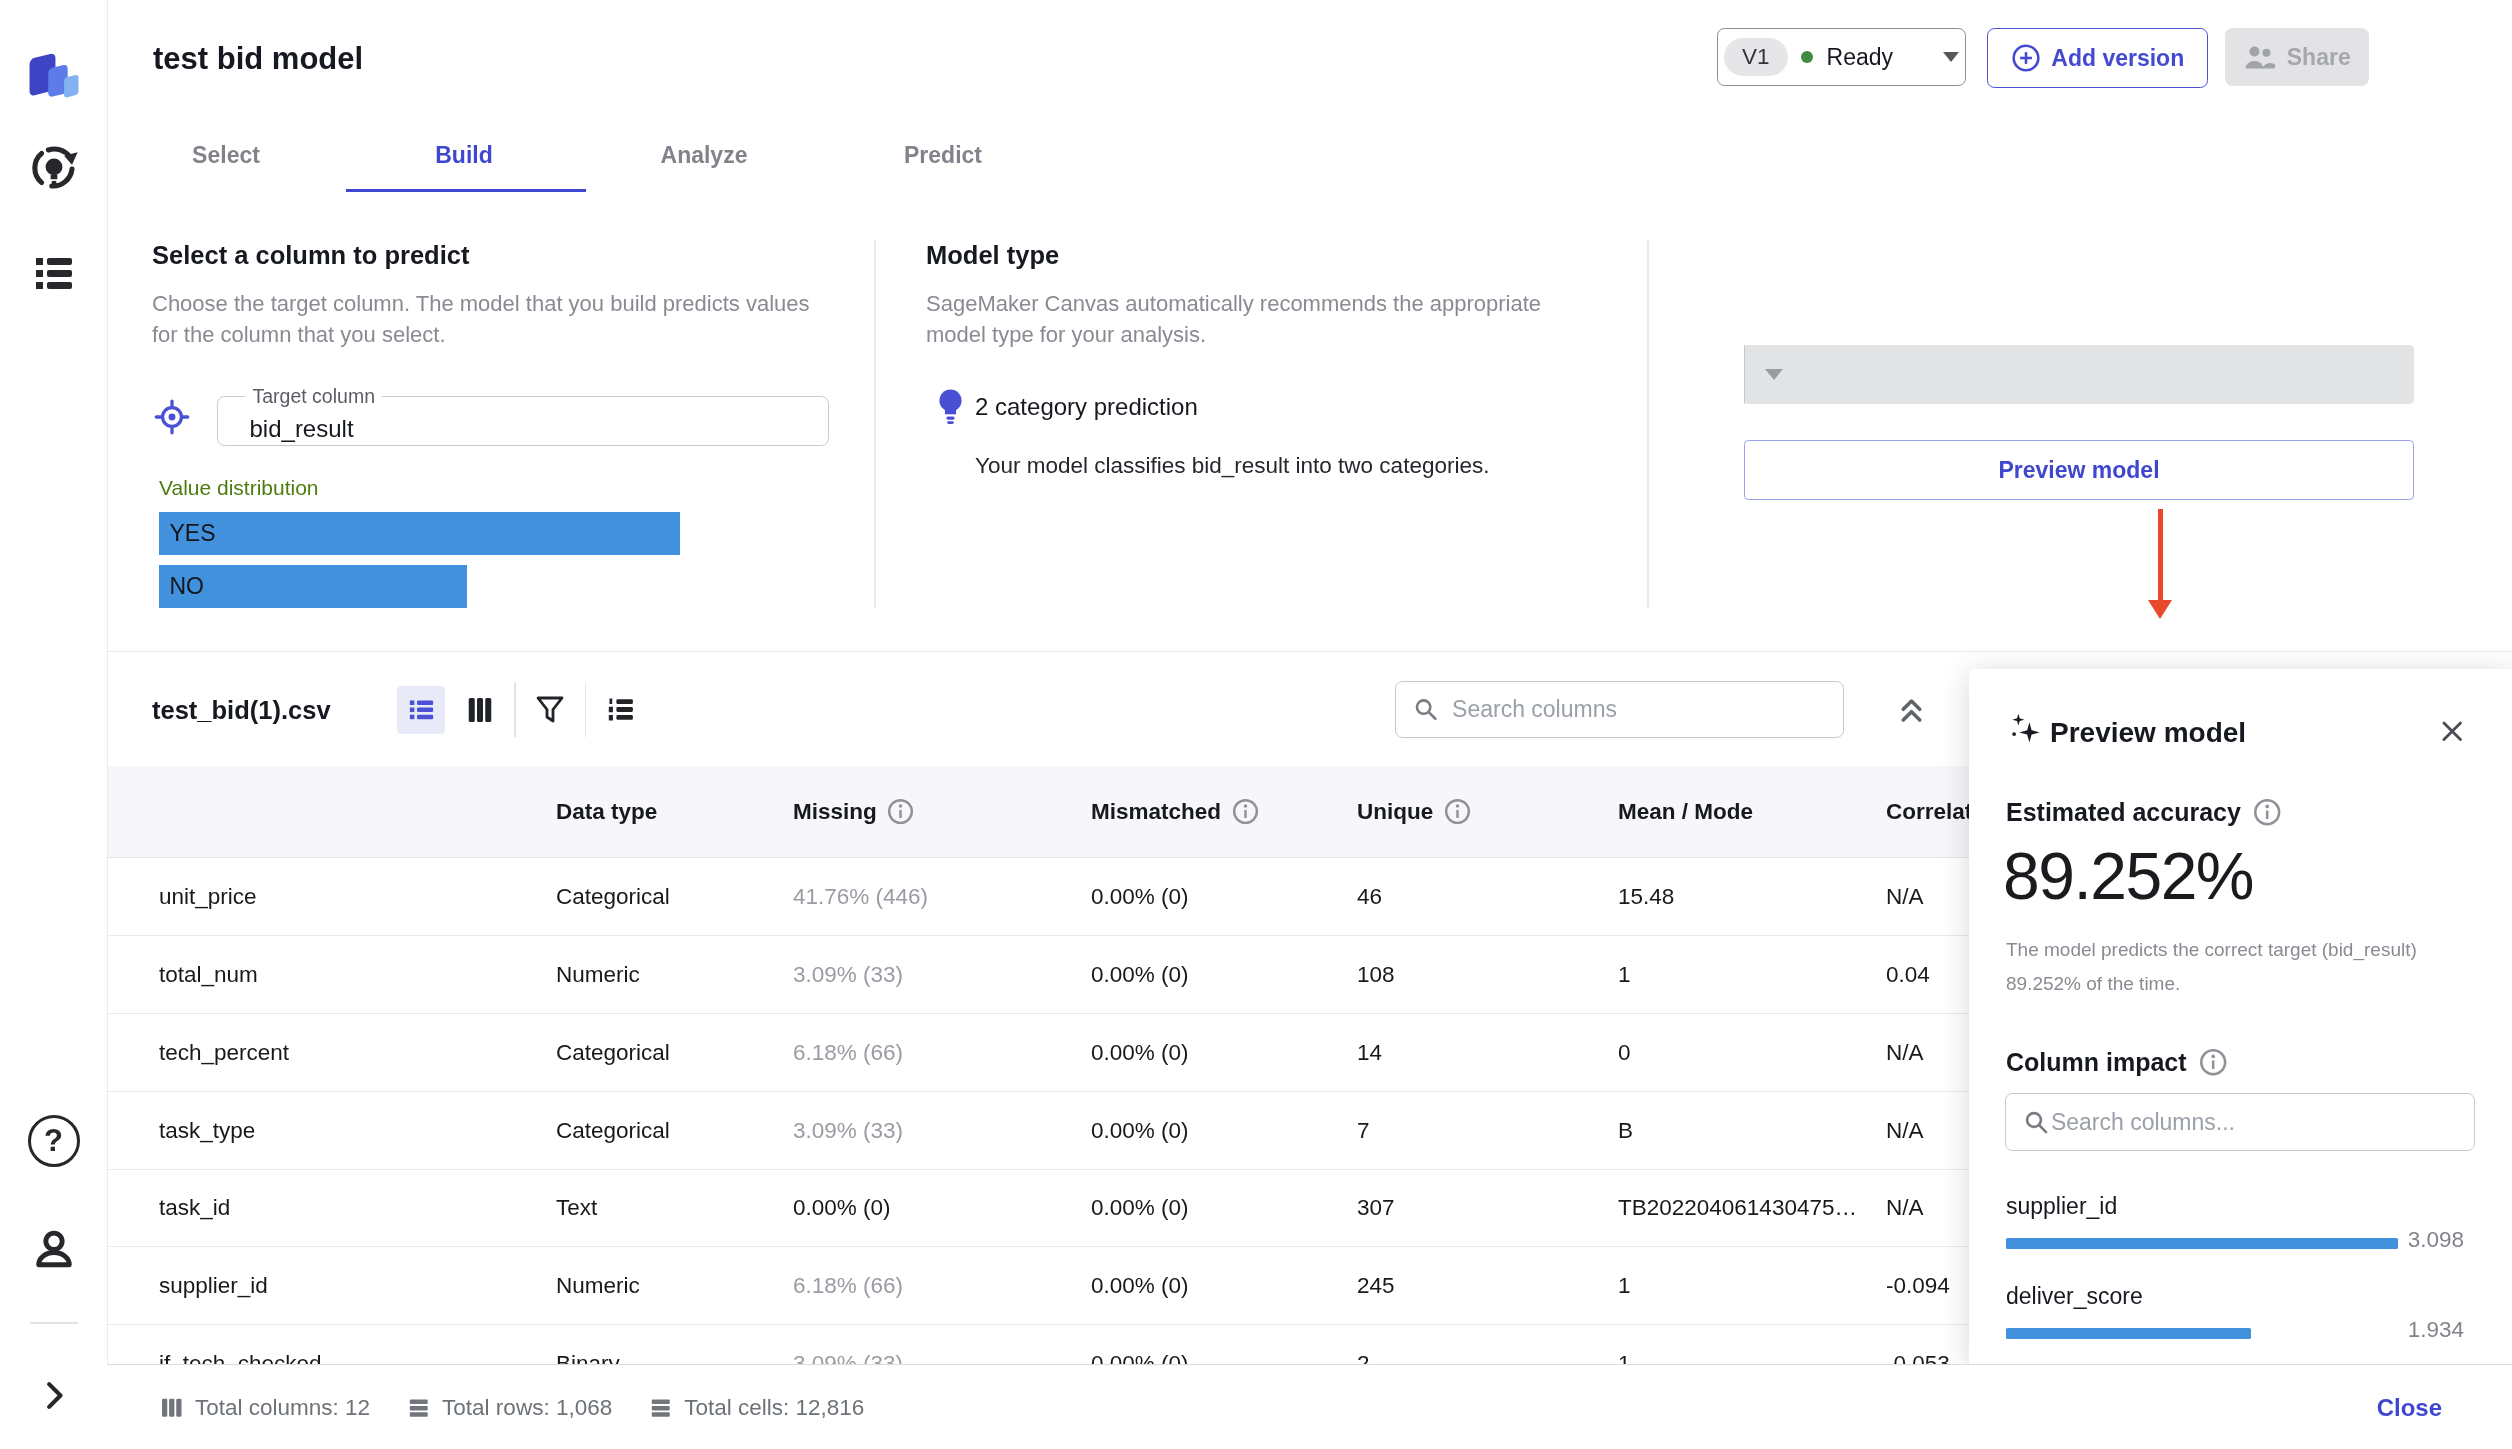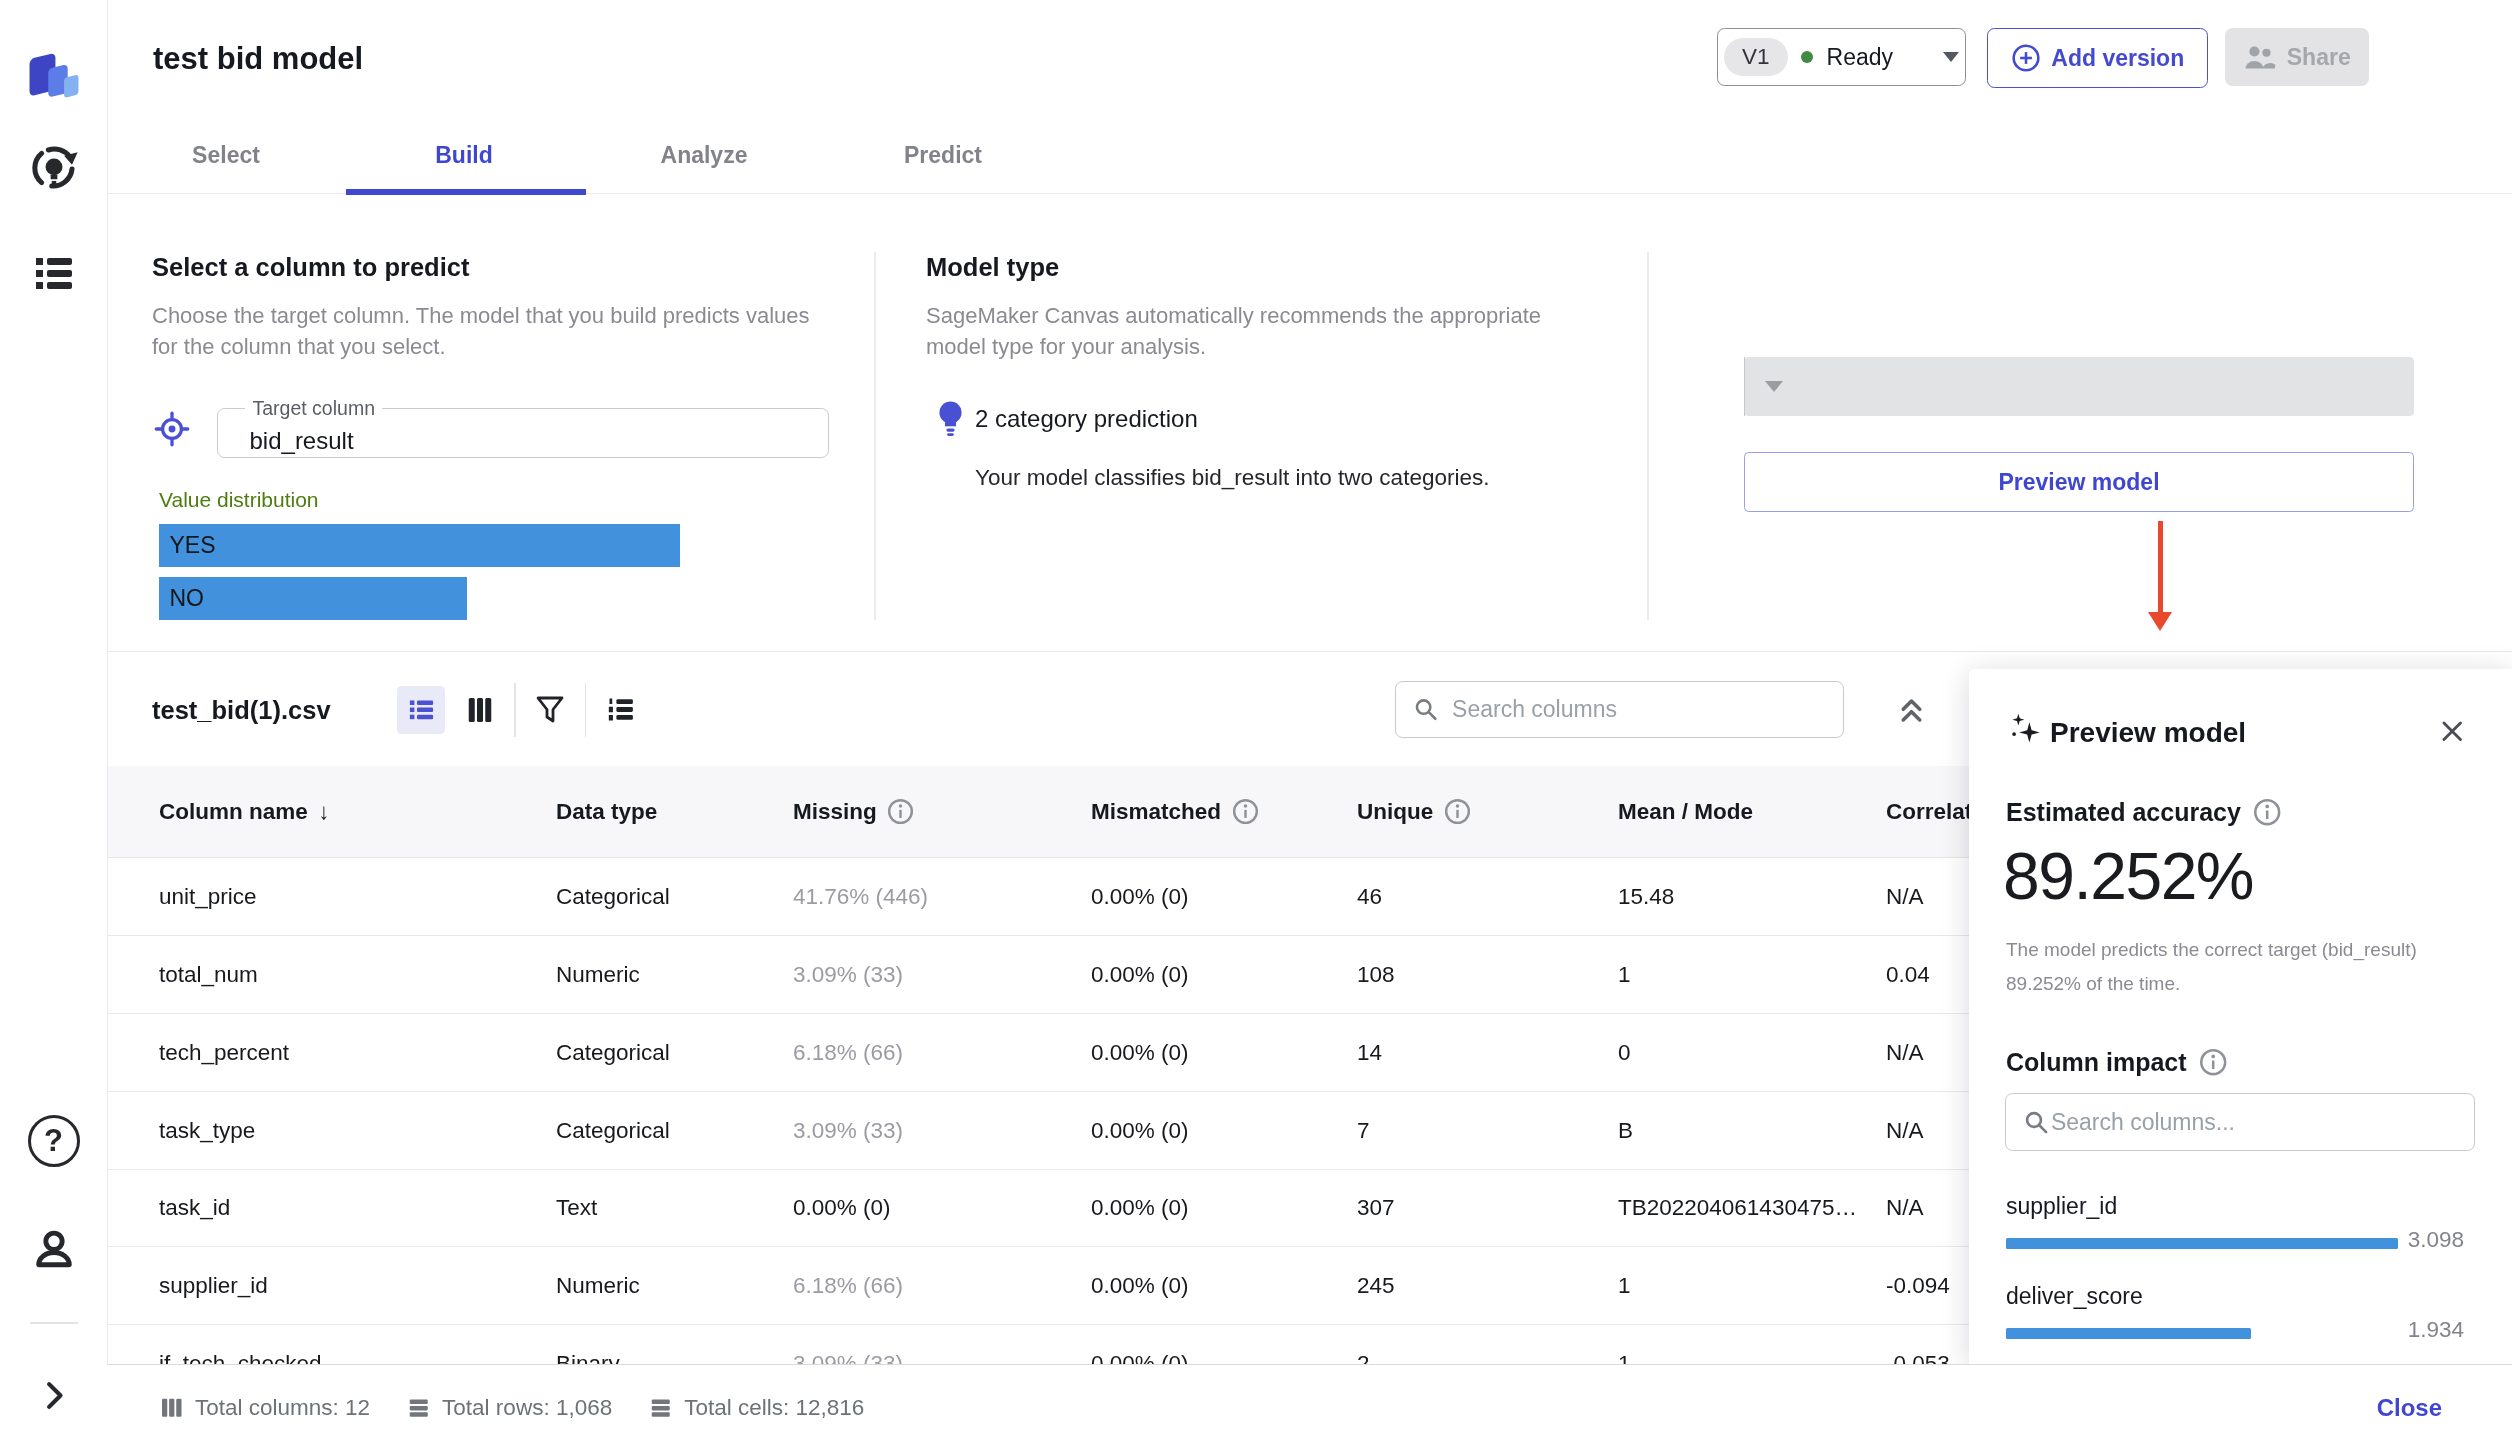--- a/index.html
+++ b/index.html
@@ -22,21 +22,21 @@
   .btn-addver{position:absolute;left:1880px;top:28.4px;width:219px;height:58px;border:1.5px solid #4a51d4;border-radius:7.5px;background:#fff;display:flex;align-items:center;justify-content:center;gap:10.5px;font-size:23px;font-weight:700;color:#434ad0;cursor:pointer;}
   .btn-share{position:absolute;left:2118px;top:28.4px;width:144px;height:58px;border:none;border-radius:7.5px;background:#e3e3e5;display:flex;align-items:center;justify-content:center;gap:10.5px;font-size:23px;font-weight:700;color:#a4a7ab;}
 
   
   .tabs{position:absolute;left:107px;top:117px;width:2405px;height:76px;border-bottom:1.5px solid #ebebee;background:#fff;}
   .tab{position:absolute;top:0;height:100%;display:flex;align-items:center;justify-content:center;transform:translateX(-50%);font-size:23px;font-weight:700;color:#82838a;cursor:pointer;}
   .tab.active{color:#3f46cf;}
   .tab-underline{position:absolute;left:239px;bottom:-1.5px;width:240px;height:5.2px;background:#3f46cf;}
 
   
-  .content{position:absolute;left:107px;top:204px;width:2405px;height:458px;background:#fff;}
+  .content{position:absolute;left:107px;top:192px;width:2405px;height:458px;background:#fff;}
   .vdiv{position:absolute;top:48px;height:368px;width:1.5px;background:#ebebee;}
   .h3{font-size:25.5px;font-weight:700;color:#16191f;}
   .desc{font-size:22px;color:#8a8a92;line-height:31px;}
   .fieldset{position:absolute;left:108px;top:193px;width:612px;height:61px;border:1.5px solid #cbcbcf;border-radius:7.5px;box-sizing:border-box;}
   .fieldset legend{margin-left:18px;padding:0 7.5px;font-size:19.5px;color:#5b5d66;}
   .fieldset .val{font-size:24px;color:#16191f;padding:3px 0 0 22.5px;}
   .vd-label{font-size:21px;color:#4d7c0f;}
   .dbar{position:absolute;left:52px;height:43px;background:#4191dc;display:flex;align-items:center;}
   .dbar span{font-size:23px;color:#15161a;padding-left:10.5px;}
   .btn-quick{position:absolute;left:1637px;top:153px;width:670px;height:59px;background:#e2e3e4;border-radius:4.5px;display:flex;align-items:center;}
@@ -286,24 +286,20 @@
 
     <div class="collapse">
       <svg width="33" height="33" viewBox="0 0 28 28" fill="none">
         <polyline points="7,13 14,6 21,13" stroke="#5f646b" stroke-width="3" stroke-linecap="round" stroke-linejoin="round"></polyline>
         <polyline points="7,22 14,15 21,22" stroke="#5f646b" stroke-width="3" stroke-linecap="round" stroke-linejoin="round"></polyline>
       </svg>
     </div>
   </div>
 
   <div class="thead">
-    <div class="th cx-name">
-      <span>Column name</span>
-      <span class="sort-glyph">↓</span>
-    </div>
     <div class="th cx-type">
         <span>Data type</span>
       </div>
     <div class="th cx-missing">
       <span>Missing</span>
       <svg width="27" height="27" viewBox="0 0 20 20">
           <circle cx="10" cy="10" r="8.4" fill="none" stroke="#8f9399" stroke-width="1.8"></circle>
           <rect x="9.1" y="8.8" width="1.8" height="6" fill="#8f9399"></rect>
           <circle cx="10" cy="5.9" r="1.3" fill="#8f9399"></circle>
         </svg>

